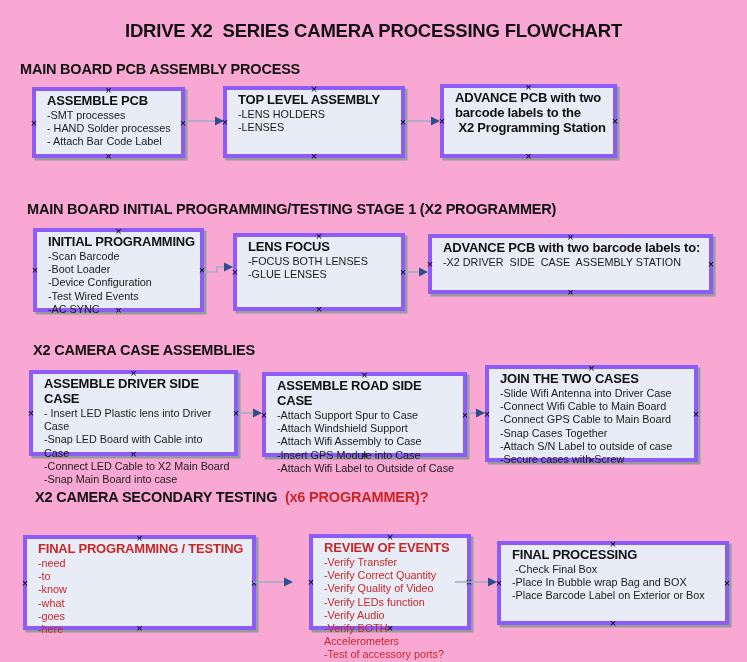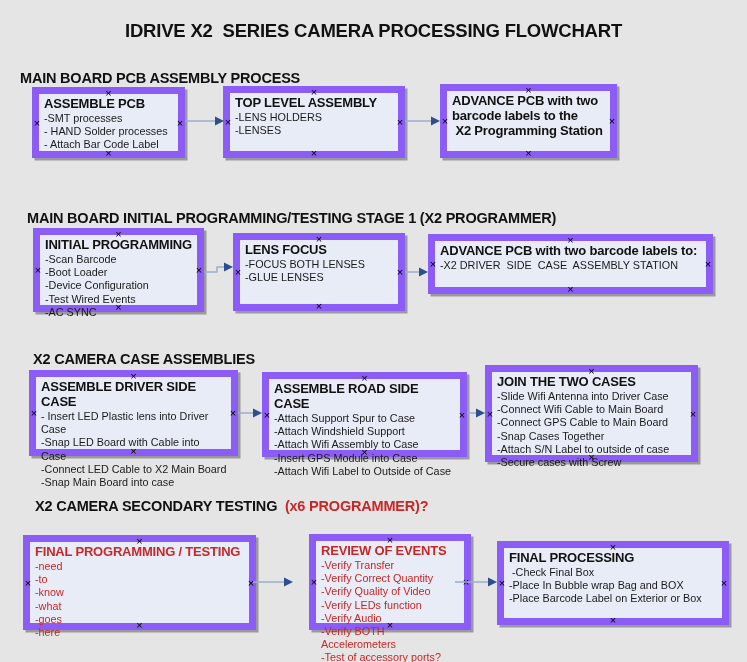--- a/index.html
+++ b/index.html
@@ -1,33 +1,33 @@
 <!DOCTYPE html>
 <html><head>
 <meta charset="utf-8">
 <style>
   html,body { margin:0; padding:0; background:#ffffff; }
   .canvas {
-    position:relative; width:747px; height:662px; background:#e5e5e5;
+    position:relative; width:747px; height:662px; background:#f9a8d4;
     font-family:"Liberation Sans", sans-serif; overflow:hidden;
   }
   .main-title {
     position:absolute; top:20px; left:0; width:100%; text-align:center;
     font-size:18.5px; font-weight:bold; color:#111; letter-spacing:-0.2px; white-space:pre-wrap;
   }
   .section-header {
     position:absolute; font-size:14.5px; font-weight:bold; color:#111;
-    letter-spacing:-0.2px; white-space:pre;margin-top:9px;
+    letter-spacing:-0.2px; white-space:pre;
   }
   .red-text { color:#c82727; }
   .flowbox {
     position:absolute; box-sizing:border-box;
-    background:#e7ecf7; border:7px solid #8b5cf6;
+    background:#e7ecf7; border:4px solid #8b5cf6;
     box-shadow:2.5px 2.5px 0 #9a9a9a;
-    padding:2px 4px 2px 5px;
+    padding:2px 4px 2px 11px;
   }
   .box-title {
     font-size:13px; font-weight:bold; line-height:15px; letter-spacing:-0.2px;
     color:#111; white-space:pre-wrap;
   }
   .box-items { margin-top:1px; }
   .item {
     font-size:10.8px; line-height:13.2px; color:#1a1a1a; white-space:pre-wrap;
   }
   .flowbox.red .box-title, .flowbox.red .item { color:#c82727; }

